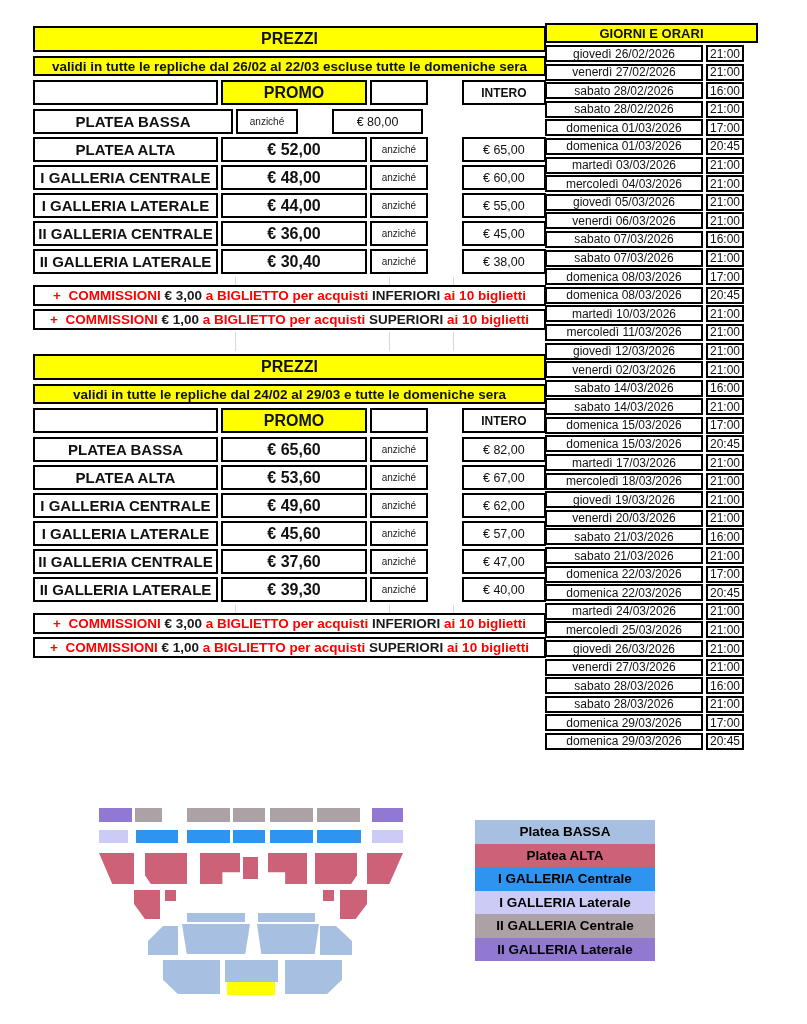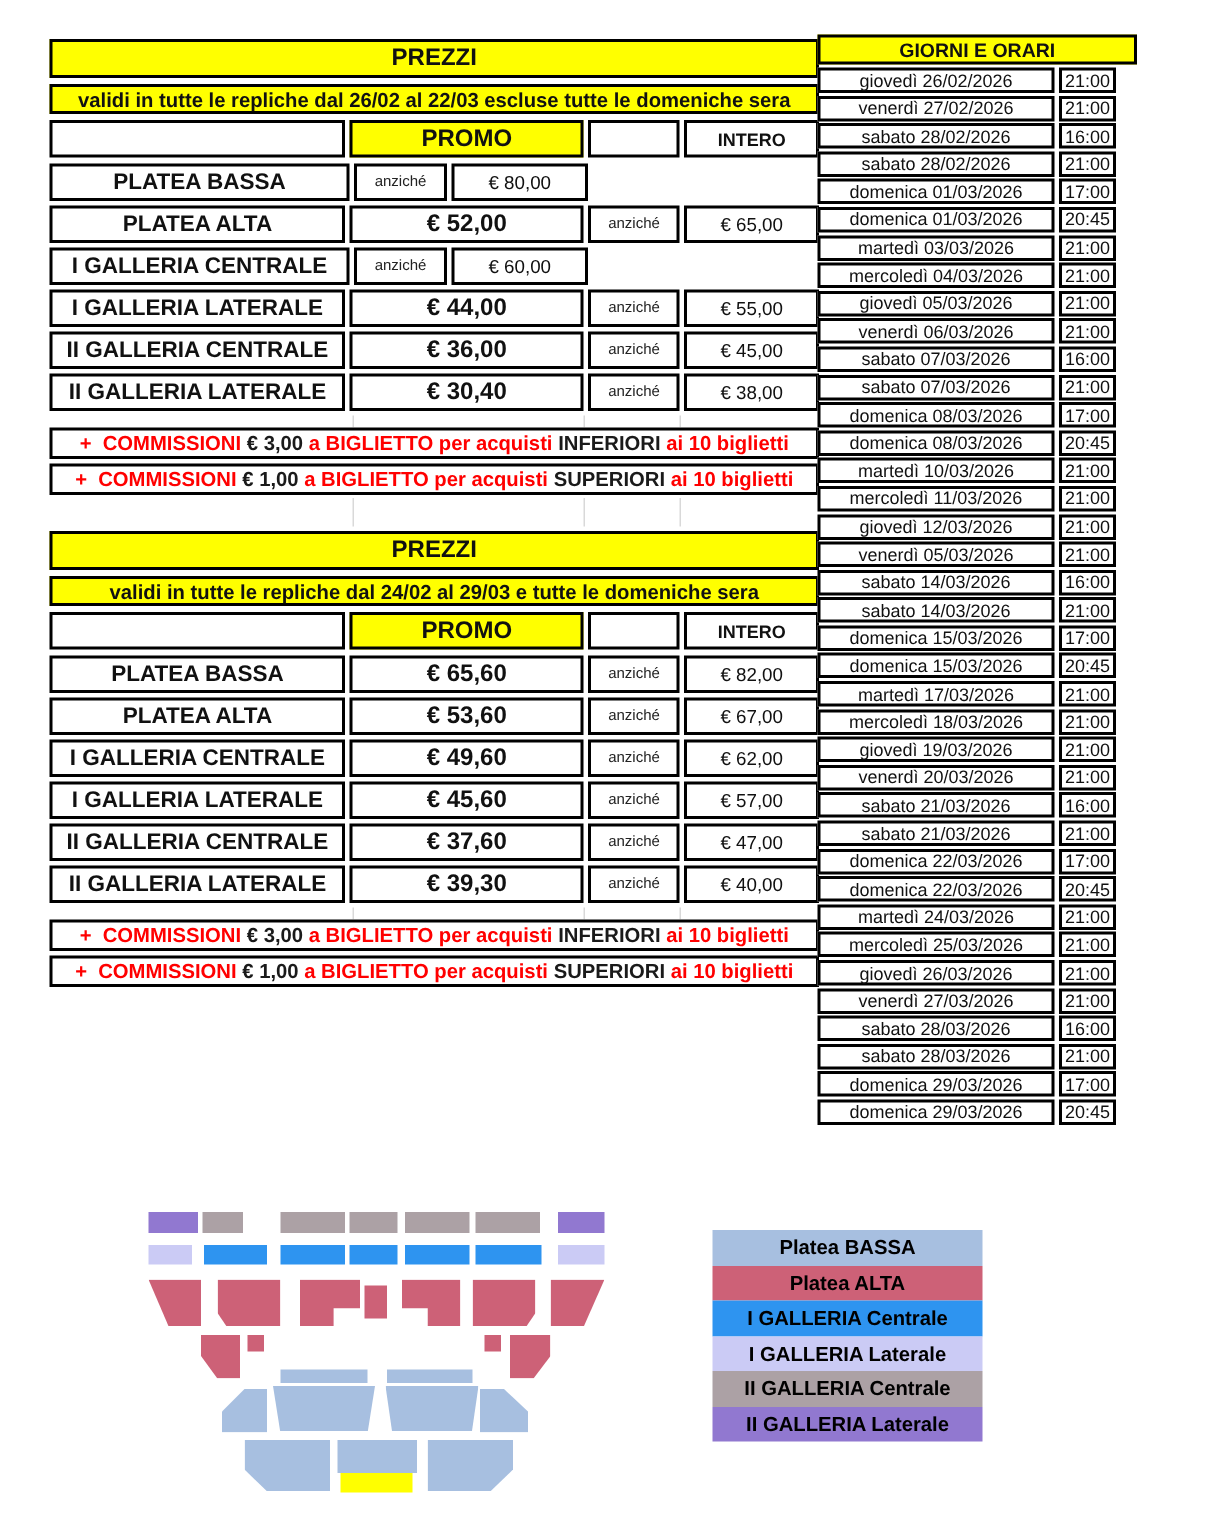--- a/index.html
+++ b/index.html
@@ -10,21 +10,21 @@
   
   .price-table{position:absolute;width:513px;text-align:center;}
   .pt-title{height:26px;background:#ffff00;border:2px solid #000;box-sizing:border-box;
             display:flex;align-items:center;justify-content:center;
             font-weight:bold;font-size:16px;margin-bottom:4px;}
   .pt-sub{height:20px;background:#ffff00;border:2px solid #000;box-sizing:border-box;
           display:flex;align-items:center;justify-content:center;
           font-weight:bold;font-size:13.5px;margin-bottom:4px;}
   .pt-header,.pt-row{display:flex;gap:3px;height:25px;margin-bottom:3px;}
   .pt-header{margin-bottom:4px;}
-  .c-cat{width:200px;}  .c-promo{width:158px;}  .c-anz{width:62px;}  .c-int{width:91px;}
+  .c-cat{width:200px;}  .c-promo{width:158px;}  .c-anz{width:62px;}  .c-int{width:91px;margin-left:31px;}
   .promo-h{background:#ffff00;font-weight:bold;font-size:16px;}
   .int-h{font-weight:bold;font-size:12px;}
   .cat{font-weight:bold;font-size:15px;}
   .promo{font-weight:bold;font-size:16px;}
   .anz{font-size:10px;color:#222;}
   .int{font-size:12.5px;color:#111;}
   .pt-spacer{height:8px;}
   .gridlines{background:
       linear-gradient(#d9d9d9,#d9d9d9) 202px 0/1px 100% no-repeat,
       linear-gradient(#d9d9d9,#d9d9d9) 356px 0/1px 100% no-repeat,
@@ -71,20 +71,21 @@
           <div class="cellbase c-int int">€ 80,00</div>
         </div>
         <div class="pt-row">
           <div class="cellbase c-cat cat">PLATEA ALTA</div>
           <div class="cellbase c-promo promo">€ 52,00</div>
           <div class="cellbase c-anz anz">anziché</div>
           <div class="cellbase c-int int">€ 65,00</div>
         </div>
         <div class="pt-row">
           <div class="cellbase c-cat cat">I GALLERIA CENTRALE</div>
+          <div class="cellbase c-promo promo">€ 48,00</div>
           <div class="cellbase c-anz anz">anziché</div>
           <div class="cellbase c-int int">€ 60,00</div>
         </div>
         <div class="pt-row">
           <div class="cellbase c-cat cat">I GALLERIA LATERALE</div>
           <div class="cellbase c-promo promo">€ 44,00</div>
           <div class="cellbase c-anz anz">anziché</div>
           <div class="cellbase c-int int">€ 55,00</div>
         </div>
         <div class="pt-row">
@@ -228,21 +229,21 @@
         </div>
         <div class="s-row">
           <div class="cellbase s-date">mercoledì 11/03/2026</div>
           <div class="cellbase s-time">21:00</div>
         </div>
         <div class="s-row">
           <div class="cellbase s-date">giovedì 12/03/2026</div>
           <div class="cellbase s-time">21:00</div>
         </div>
         <div class="s-row">
-          <div class="cellbase s-date">venerdì 05/03/2026</div>
+          <div class="cellbase s-date">venerdì 02/03/2026</div>
           <div class="cellbase s-time">21:00</div>
         </div>
         <div class="s-row">
           <div class="cellbase s-date">sabato 14/03/2026</div>
           <div class="cellbase s-time">16:00</div>
         </div>
         <div class="s-row">
           <div class="cellbase s-date">sabato 14/03/2026</div>
           <div class="cellbase s-time">21:00</div>
         </div>

